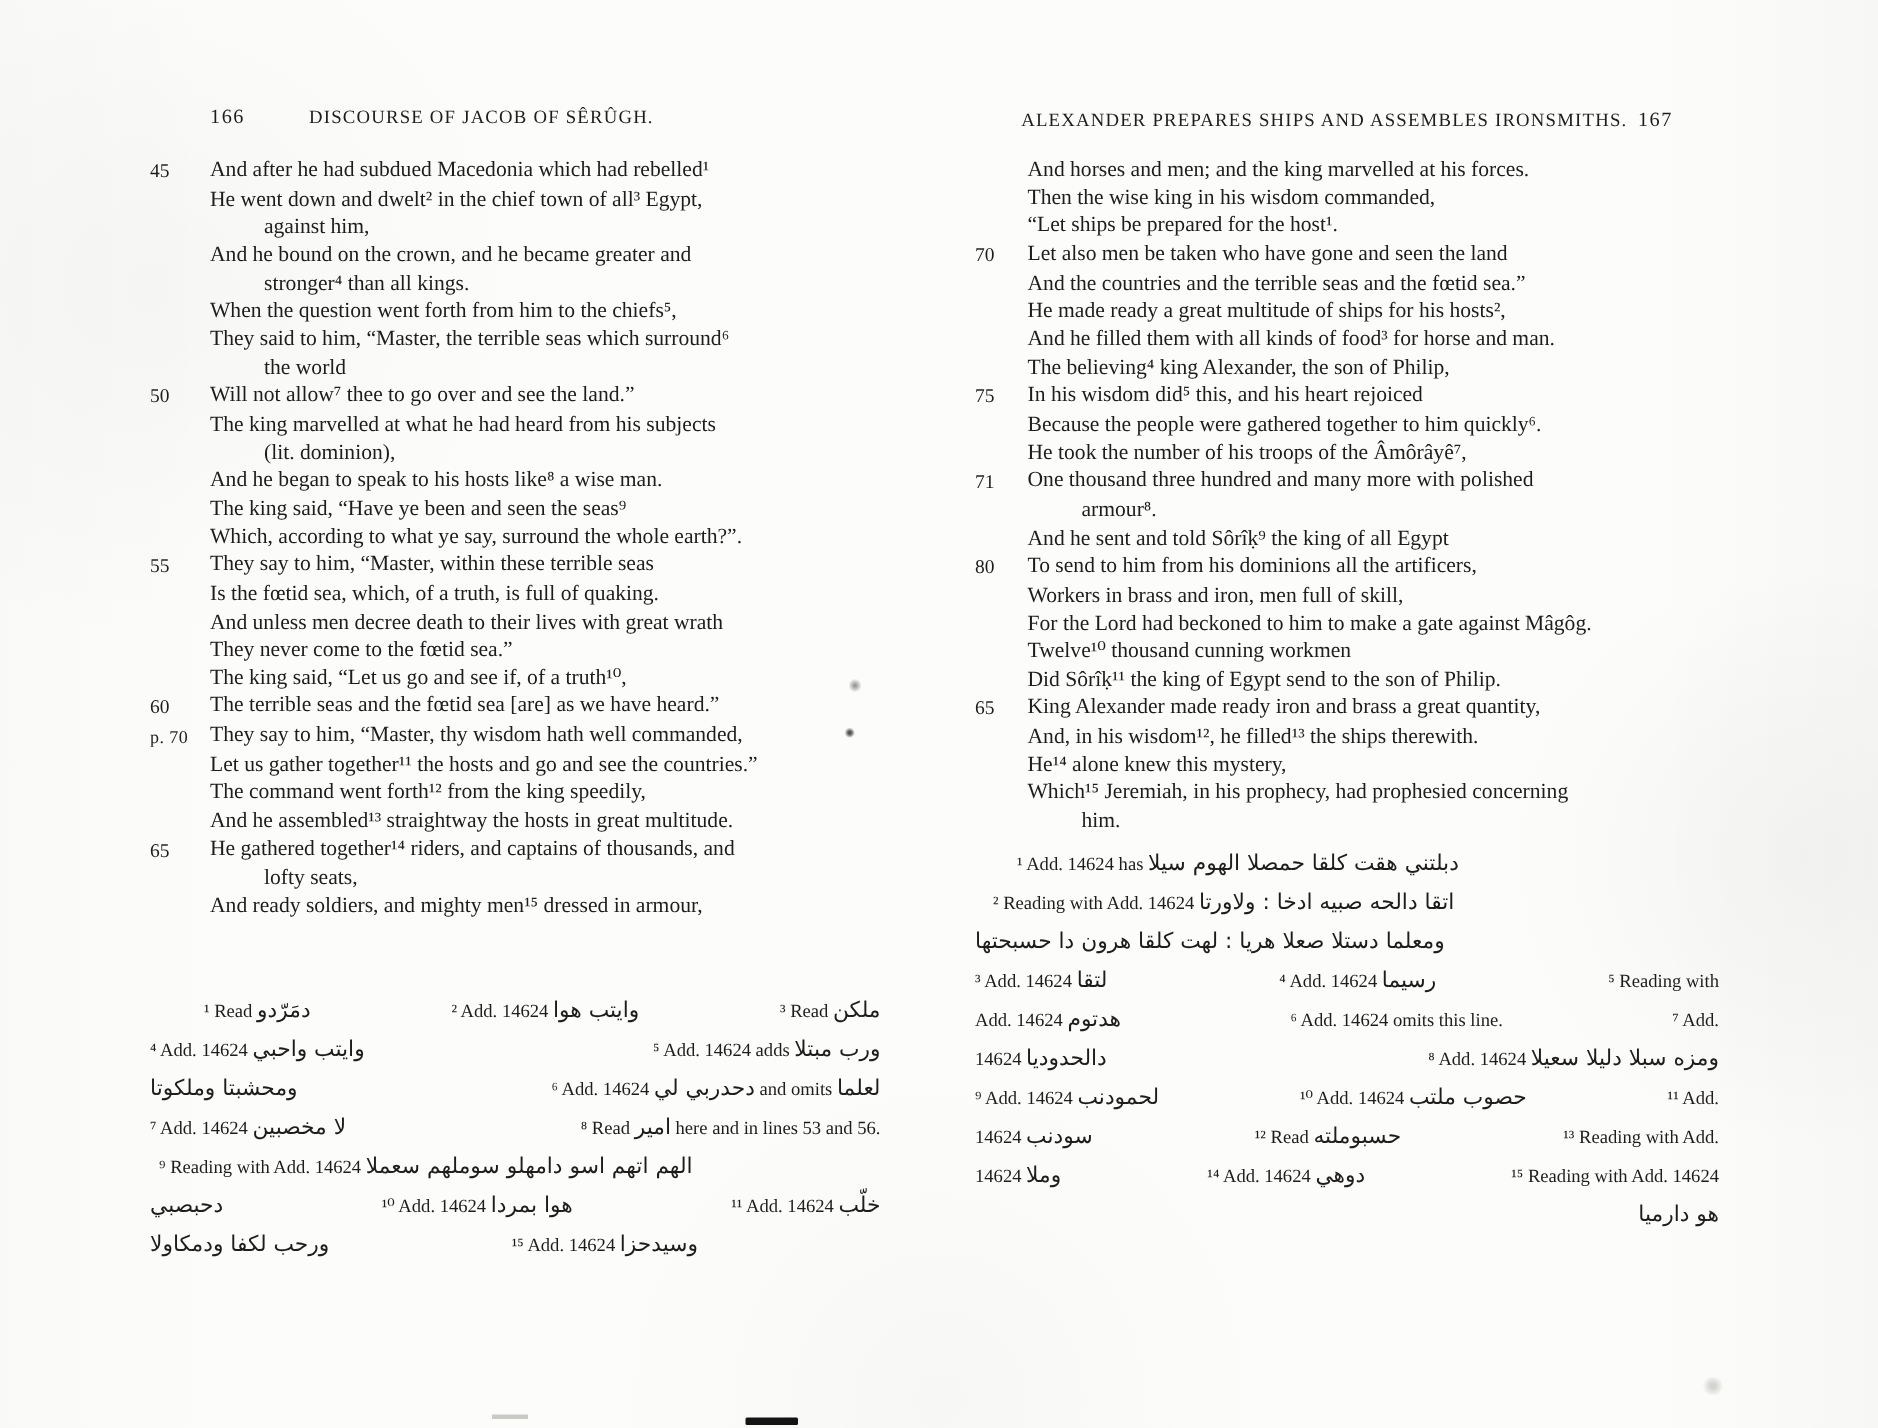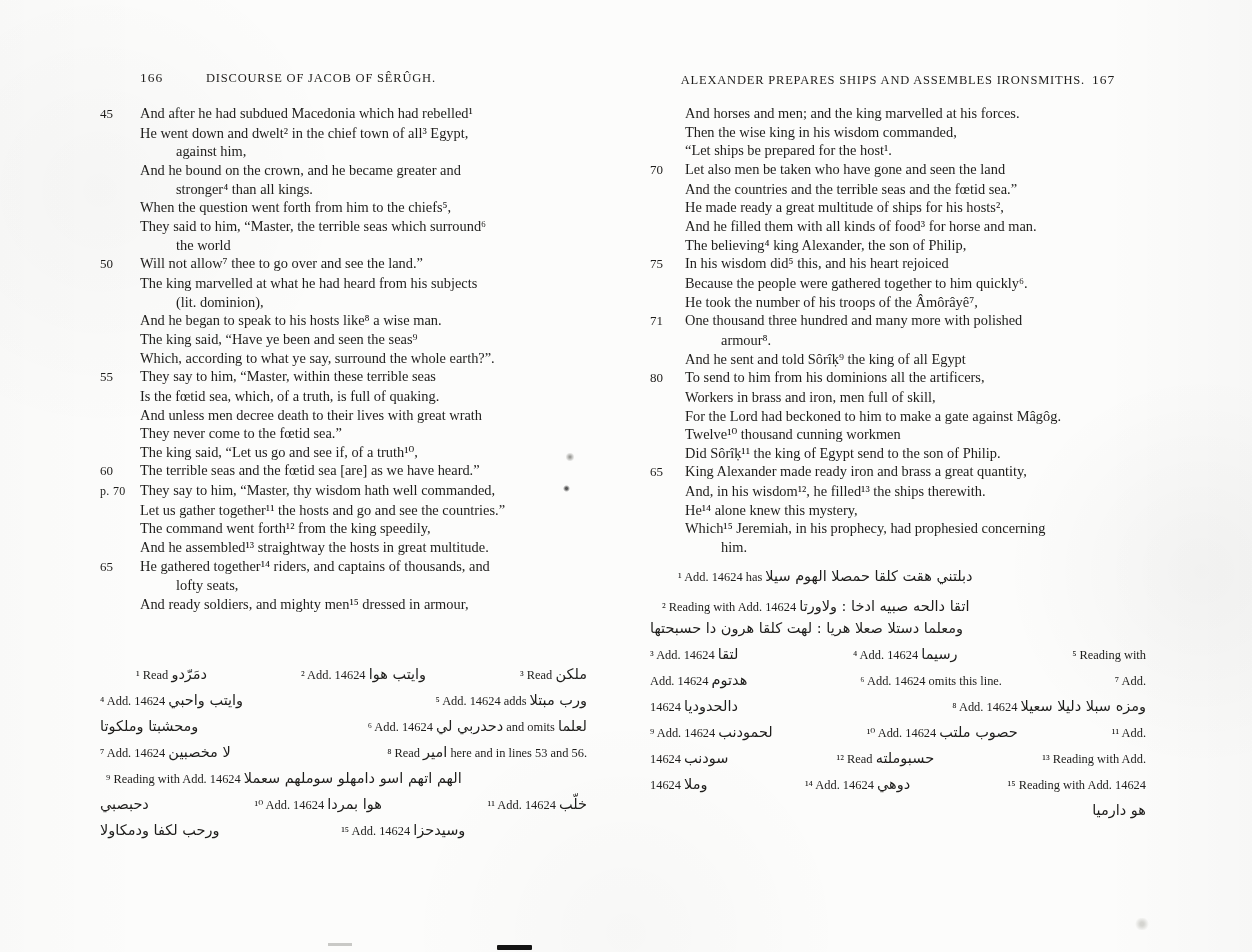--- a/index.html
+++ b/index.html
@@ -315,21 +315,21 @@
       </div>
       <div class="vline wrap">
         <span class="vnum"></span>
         <span class="vtext">him.</span>
       </div>
     </div>
   <div class="footnotes">
       <div class="fnline left" style="padding-left: 28px;">
         <span class="fnitem"><span class="lat">¹ Add. 14624 has </span><span class="syr">دبلتني هقت كلقا حمصلا الهوم سيلا</span></span>
       </div>
-      <div class="fnline left" style="padding-left: 12px; align-items: center;">
+      <div class="fnline left" style="padding-left: 12px;">
         <span class="fnitem"><span class="lat">² Reading with Add. 14624 </span><span class="syr">اتقا دالحه صبيه ادخا : ولاورتا</span></span>
       </div>
       <div class="fnline left">
         <span class="fnitem"><span class="syr">ومعلما دستلا صعلا هريا : لهت كلقا هرون دا حسبحتها</span></span>
       </div>
       <div class="fnline justify">
         <span class="fnitem"><span class="lat">³ Add. 14624 </span><span class="syr">لتقا</span></span>
         <span class="fnitem"><span class="lat">⁴ Add. 14624 </span><span class="syr">رسيما</span></span>
         <span class="fnitem"><span class="lat">⁵ Reading with</span></span>
       </div>

